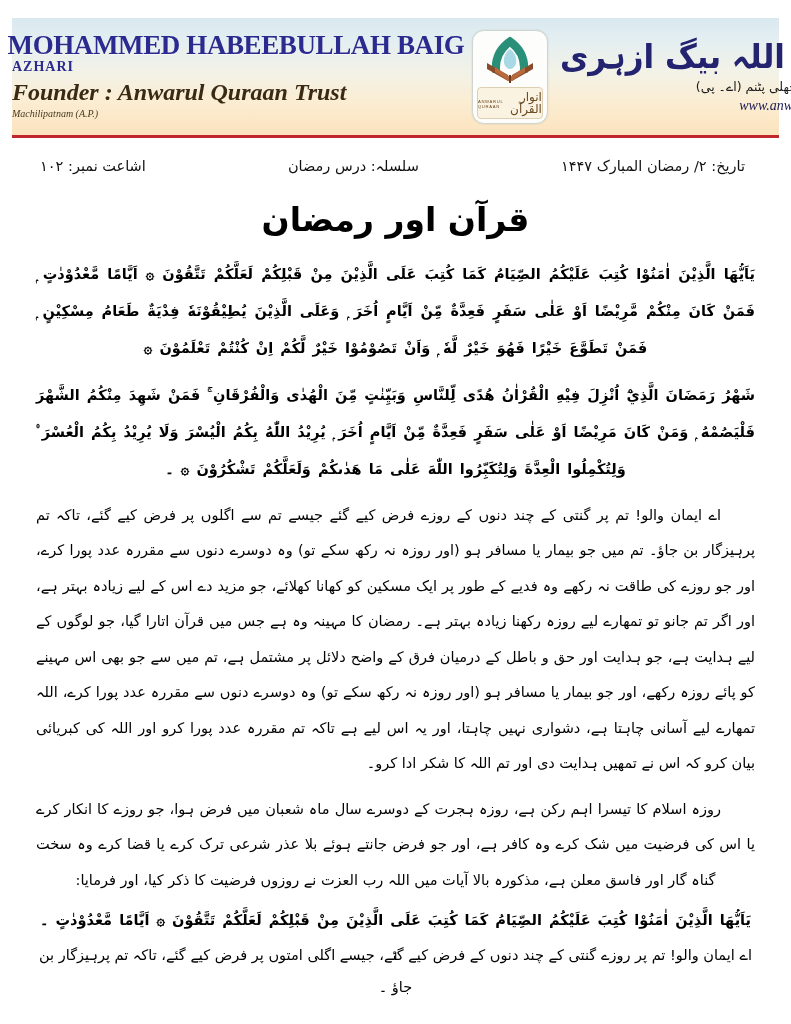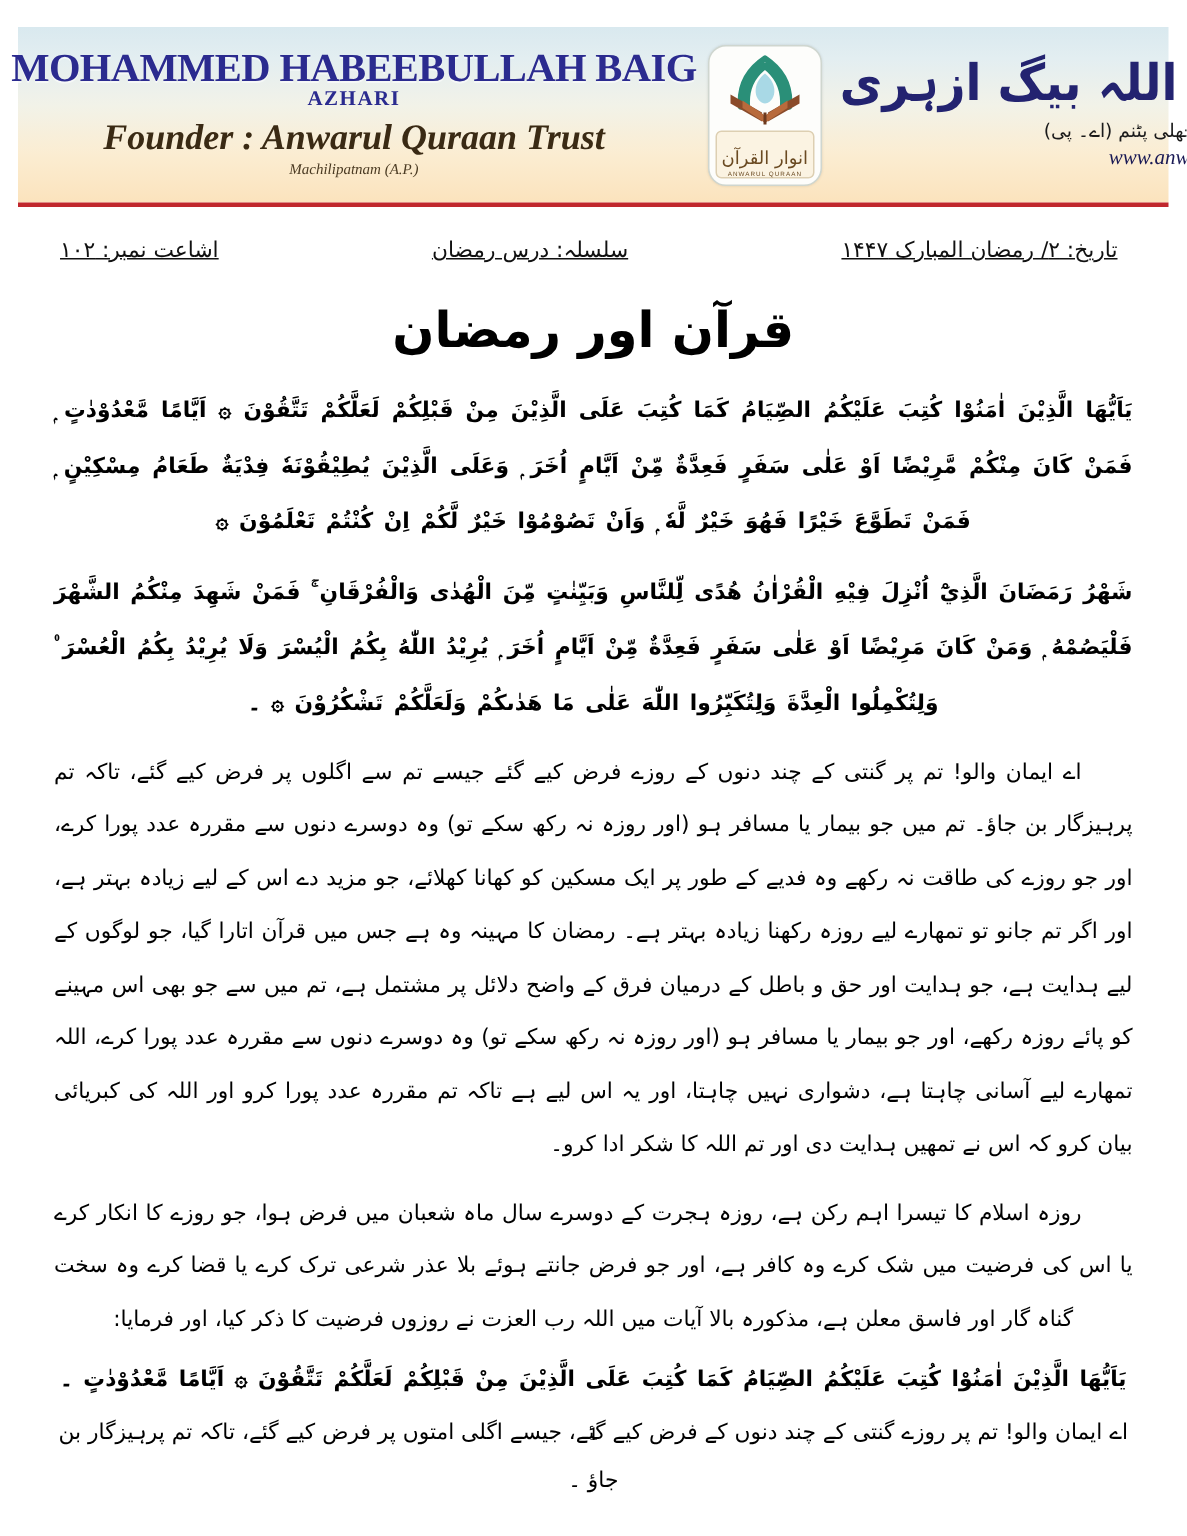--- a/index.html
+++ b/index.html
@@ -43,21 +43,20 @@
     flex-direction: row-reverse;
     align-items: stretch;
     box-sizing: border-box;
   }
 
   
   .banner-en {
     flex: 0 0 338px;
     display: flex;
     flex-direction: column;
-    align-items: center;
     justify-content: center;
     direction: ltr;
     padding-bottom: 2px;
   }
   .en-name {
     font-family: "Liberation Serif", "DejaVu Serif", serif;
     font-weight: bold;
     font-size: 26.5px;
     letter-spacing: -0.4px;
     color: #2b2b8f;
@@ -114,21 +113,21 @@
   .logo-plaque {
     position: absolute;
     left: 4px;
     right: 4px;
     bottom: 4px;
     height: 30px;
     background: #fbf3e2;
     border: 1px solid #ddcfb2;
     border-radius: 4px;
     display: flex;
-    flex-direction: column;
+    flex-direction: row;
     align-items: center;
     justify-content: flex-end;
   }
   .logo-ar {
     font-family: "DejaVu Sans", sans-serif;
     font-size: 12px;
     color: #6a4a22;
     line-height: 1;
     direction: rtl;
   }
@@ -184,21 +183,21 @@
     top: 158px;
     width: 715px;
     display: flex;
     flex-direction: row;
     justify-content: space-between;
     align-items: baseline;
     font-family: "DejaVu Sans", sans-serif;
     font-size: 14.5px;
     color: #111;
   }
-  .infobar > div { white-space: nowrap; text-decoration: underline; }
+  .infobar > div { white-space: nowrap; }
   .info-date { padding-right: 10px; }
 
   
   .doc-title {
     position: absolute;
     top: 200px;
     left: 0;
     width: 791px;
     text-align: center;
     font-family: "DejaVu Sans", sans-serif;

